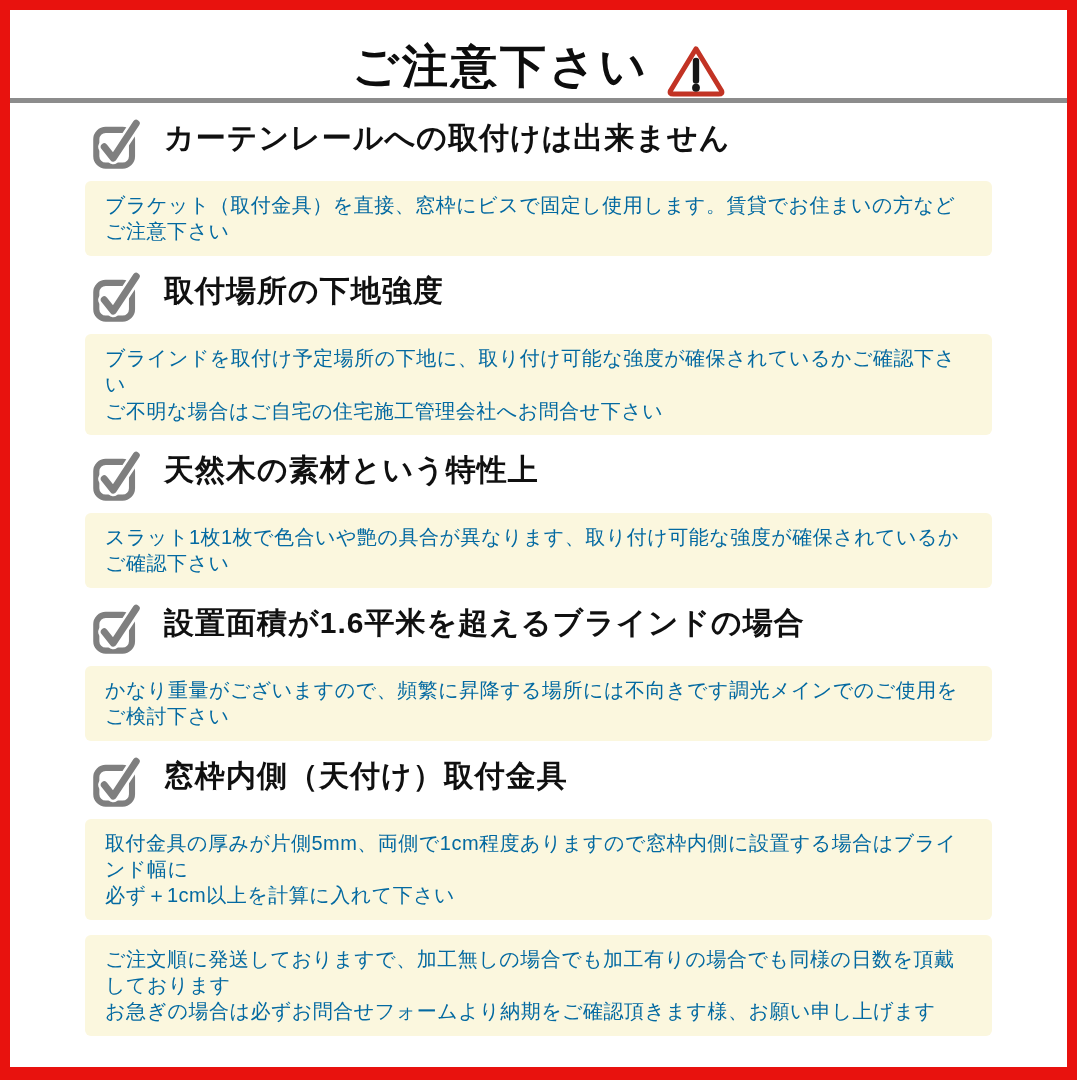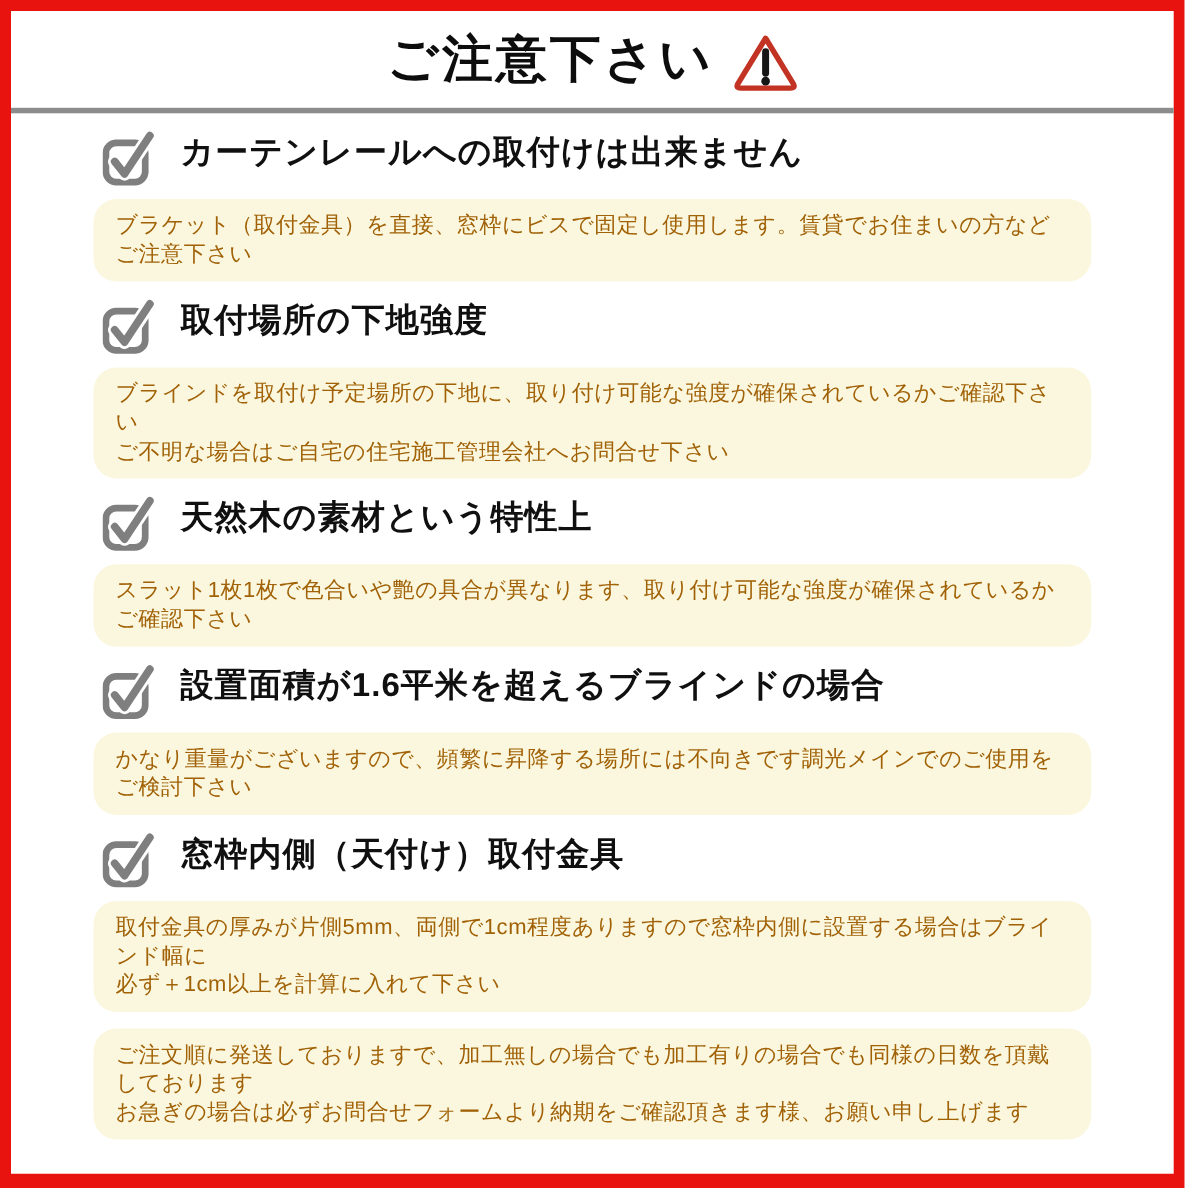--- a/index.html
+++ b/index.html
@@ -18,21 +18,21 @@
     color:var(--text-dark);
   }
   .frame{
     width:100%;height:100%;
     border:10px solid var(--border-red);
     border-bottom-width:13px;
     background:#fff;
   }
   .title-row{
     height:88px;
-    display:flex;align-items:center;justify-content:center;gap:18px;
+    display:flex;align-items:flex-end;justify-content:center;gap:18px;
   }
   .page-title{
     font-size:46px;font-weight:700;letter-spacing:3px;color:#0d0d0d;
     margin:0;
   }
   .warn-icon svg{width:58px;height:54px;display:block;margin-top:5px;}
   .warn-outline{fill:#fff;stroke:var(--triangle-red);stroke-width:5.5;stroke-linejoin:round;}
   .warn-bang{stroke:#161616;stroke-width:7;stroke-linecap:round;}
   .warn-dot{fill:#161616;}
   .divider{height:5px;background:var(--divider-gray);}
@@ -46,23 +46,23 @@
   .check svg{width:47px;height:52px;display:block;}
   .chk-box{fill:none;stroke:var(--check-gray);stroke-width:6.5;}
   .chk-halo{fill:none;stroke:#fff;stroke-width:13;stroke-linecap:round;stroke-linejoin:round;}
   .chk-mark{fill:none;stroke:var(--check-gray);stroke-width:7.5;stroke-linecap:round;stroke-linejoin:round;}
   .notice-heading{
     margin:0;font-size:30px;font-weight:700;color:#101010;letter-spacing:1px;
   }
   .note-box{
     margin-top:9px;
     background:var(--note-bg);
-    border-radius:21px;
+    border-radius:6px;
     padding:11px 20px;
-    font-size:20px;line-height:1.32;color:#a16207;
+    font-size:20px;line-height:1.32;color:#0369a1;
     white-space:pre-line;letter-spacing:0.5px;
   }
 </style>
 </head>
 <body>
 
 <svg width="0" height="0" style="position:absolute" aria-hidden="true">
   <defs>
     <symbol id="chk" viewBox="0 0 50 54">
       <rect class="chk-box" x="3.5" y="12" width="38" height="38" rx="10"></rect>

